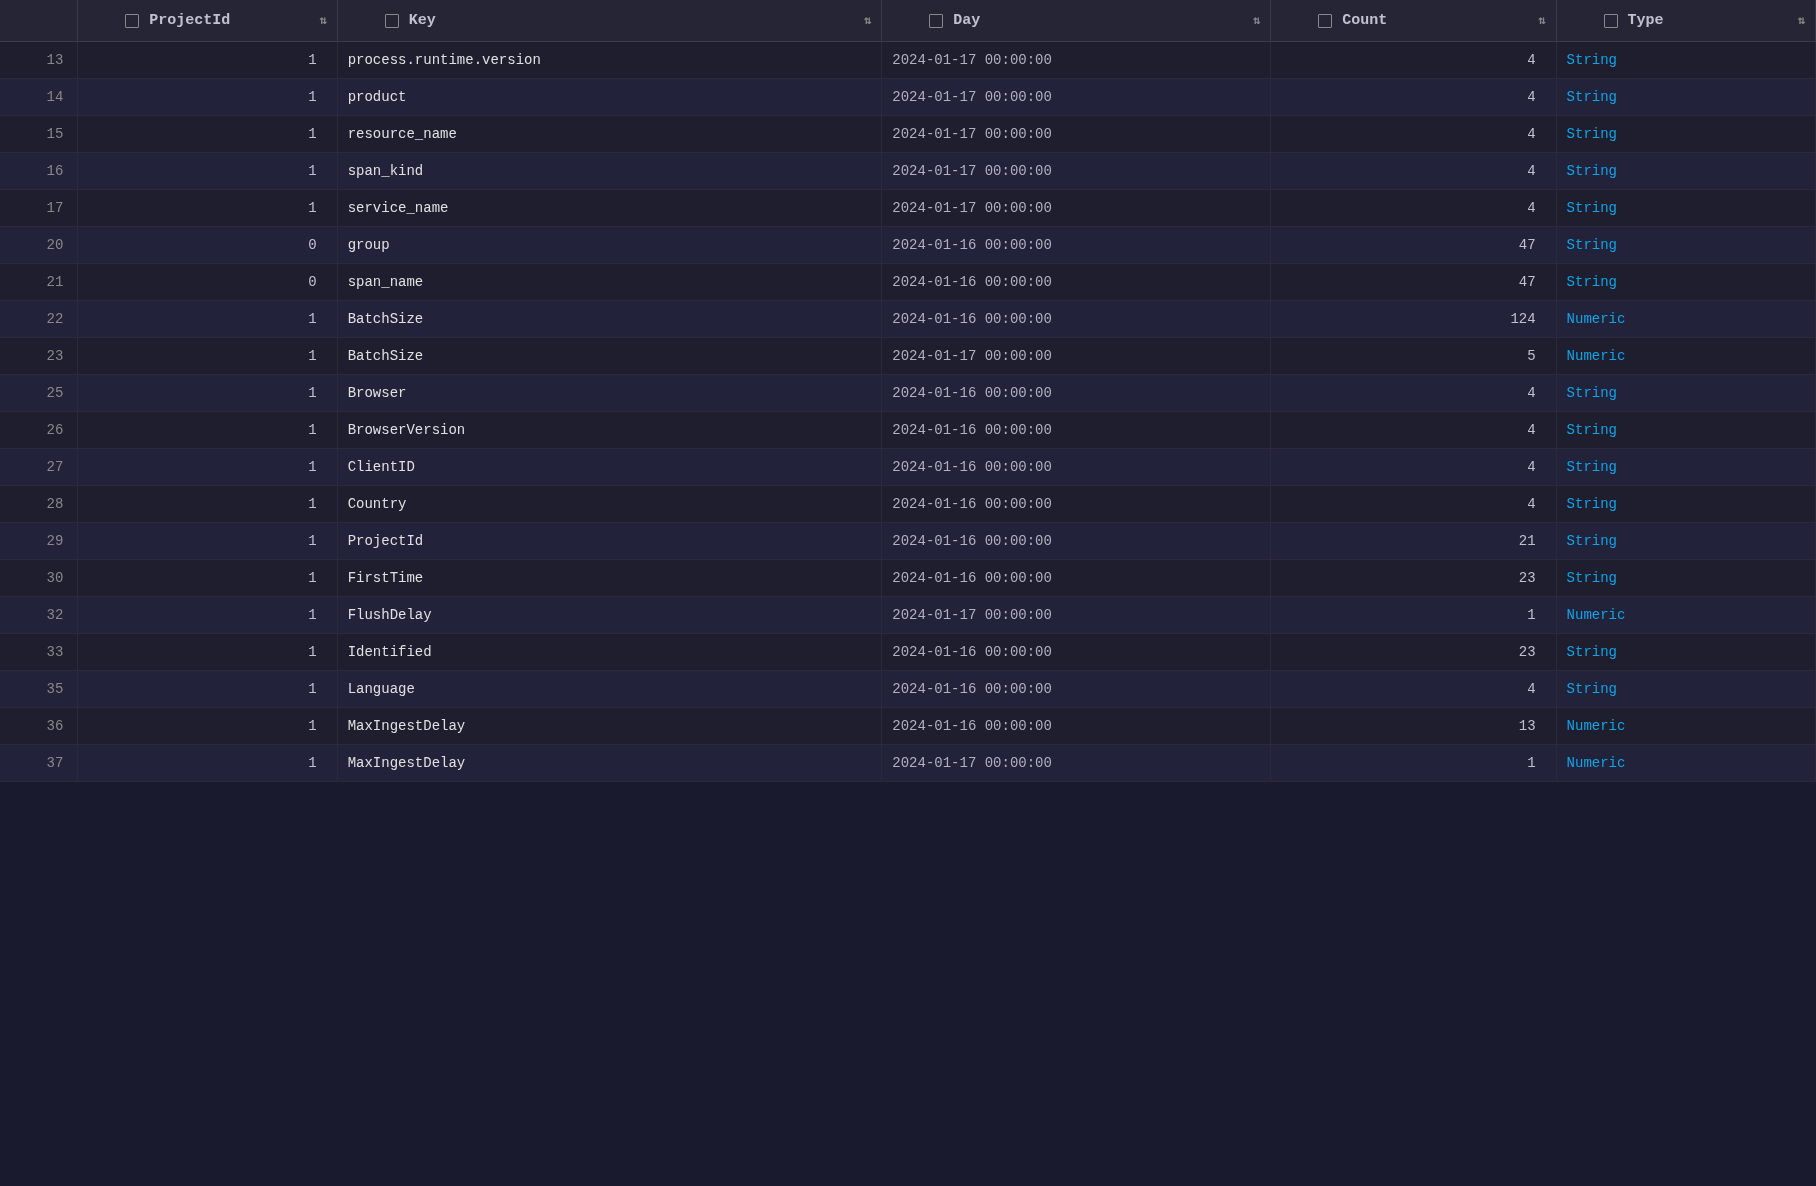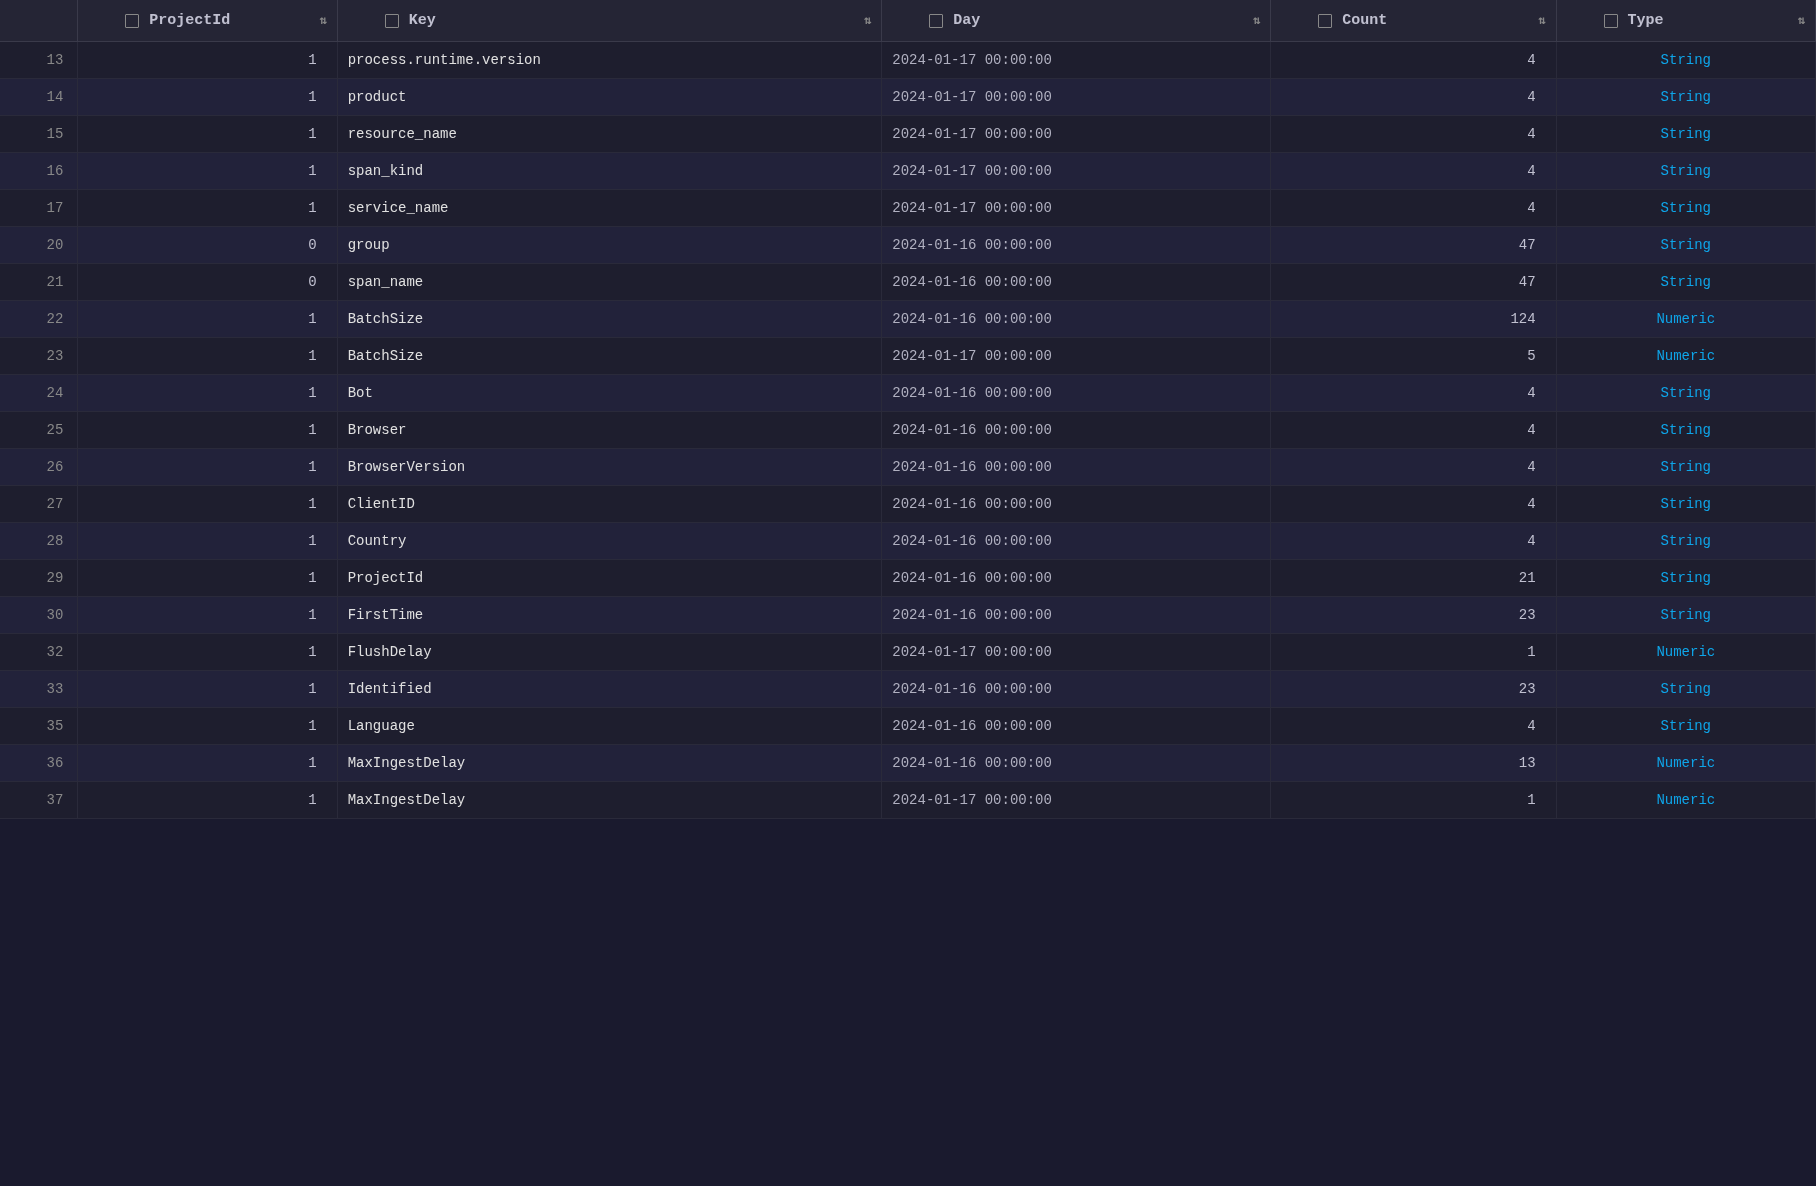--- a/index.html
+++ b/index.html
@@ -74,21 +74,20 @@
     .col-day {
       width: 300px;
     }
 
     .col-count {
       width: 220px;
     }
 
     .col-type {
       width: 200px;
-      text-align: center;
     }
 
     tbody tr {
       border-bottom: 1px solid #2a2a3a;
     }
 
     tbody tr:nth-child(odd) {
       background-color: #1e1e2e;
     }
 
@@ -257,28 +256,20 @@
         </tr>
         <tr>
           <td class="td-row-num col-row-num">23</td>
           <td class="td-project-id col-project-id">1</td>
           <td class="td-key col-key">BatchSize</td>
           <td class="td-day col-day">2024-01-17 00:00:00</td>
           <td class="td-count col-count">5</td>
           <td class="td-type col-type">Numeric</td>
         </tr>
         <tr>
-          <td class="td-row-num col-row-num">24</td>
-          <td class="td-project-id col-project-id">1</td>
-          <td class="td-key col-key">Bot</td>
-          <td class="td-day col-day">2024-01-16 00:00:00</td>
-          <td class="td-count col-count">4</td>
-          <td class="td-type col-type">String</td>
-        </tr>
-        <tr>
           <td class="td-row-num col-row-num">25</td>
           <td class="td-project-id col-project-id">1</td>
           <td class="td-key col-key">Browser</td>
           <td class="td-day col-day">2024-01-16 00:00:00</td>
           <td class="td-count col-count">4</td>
           <td class="td-type col-type">String</td>
         </tr>
         <tr>
           <td class="td-row-num col-row-num">26</td>
           <td class="td-project-id col-project-id">1</td>

